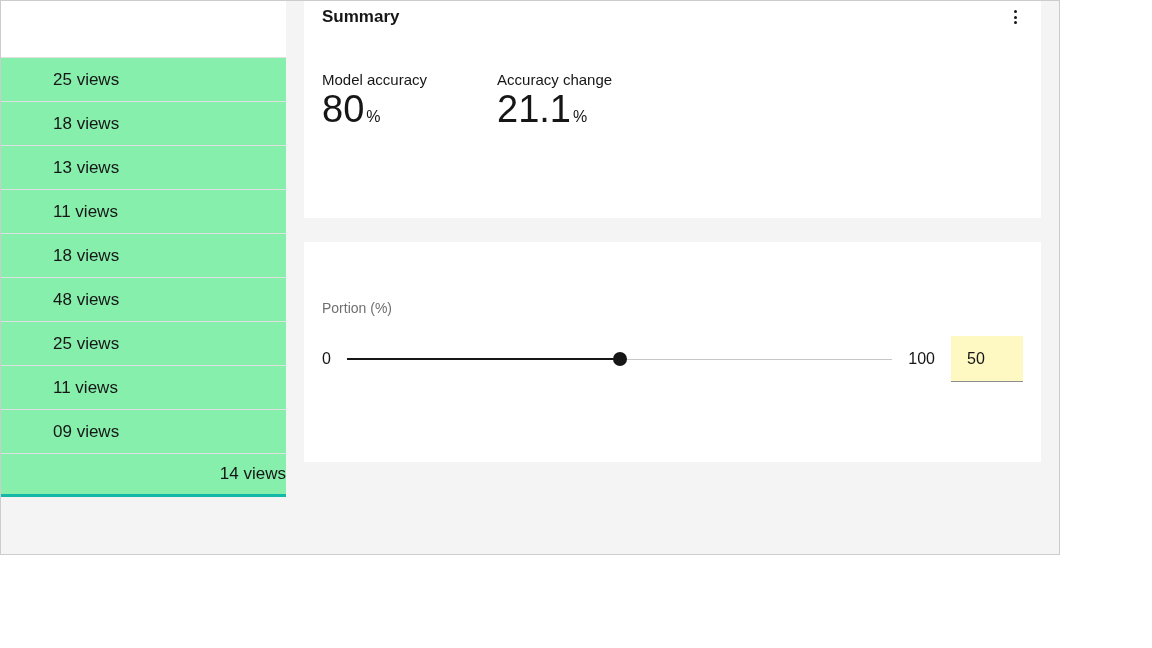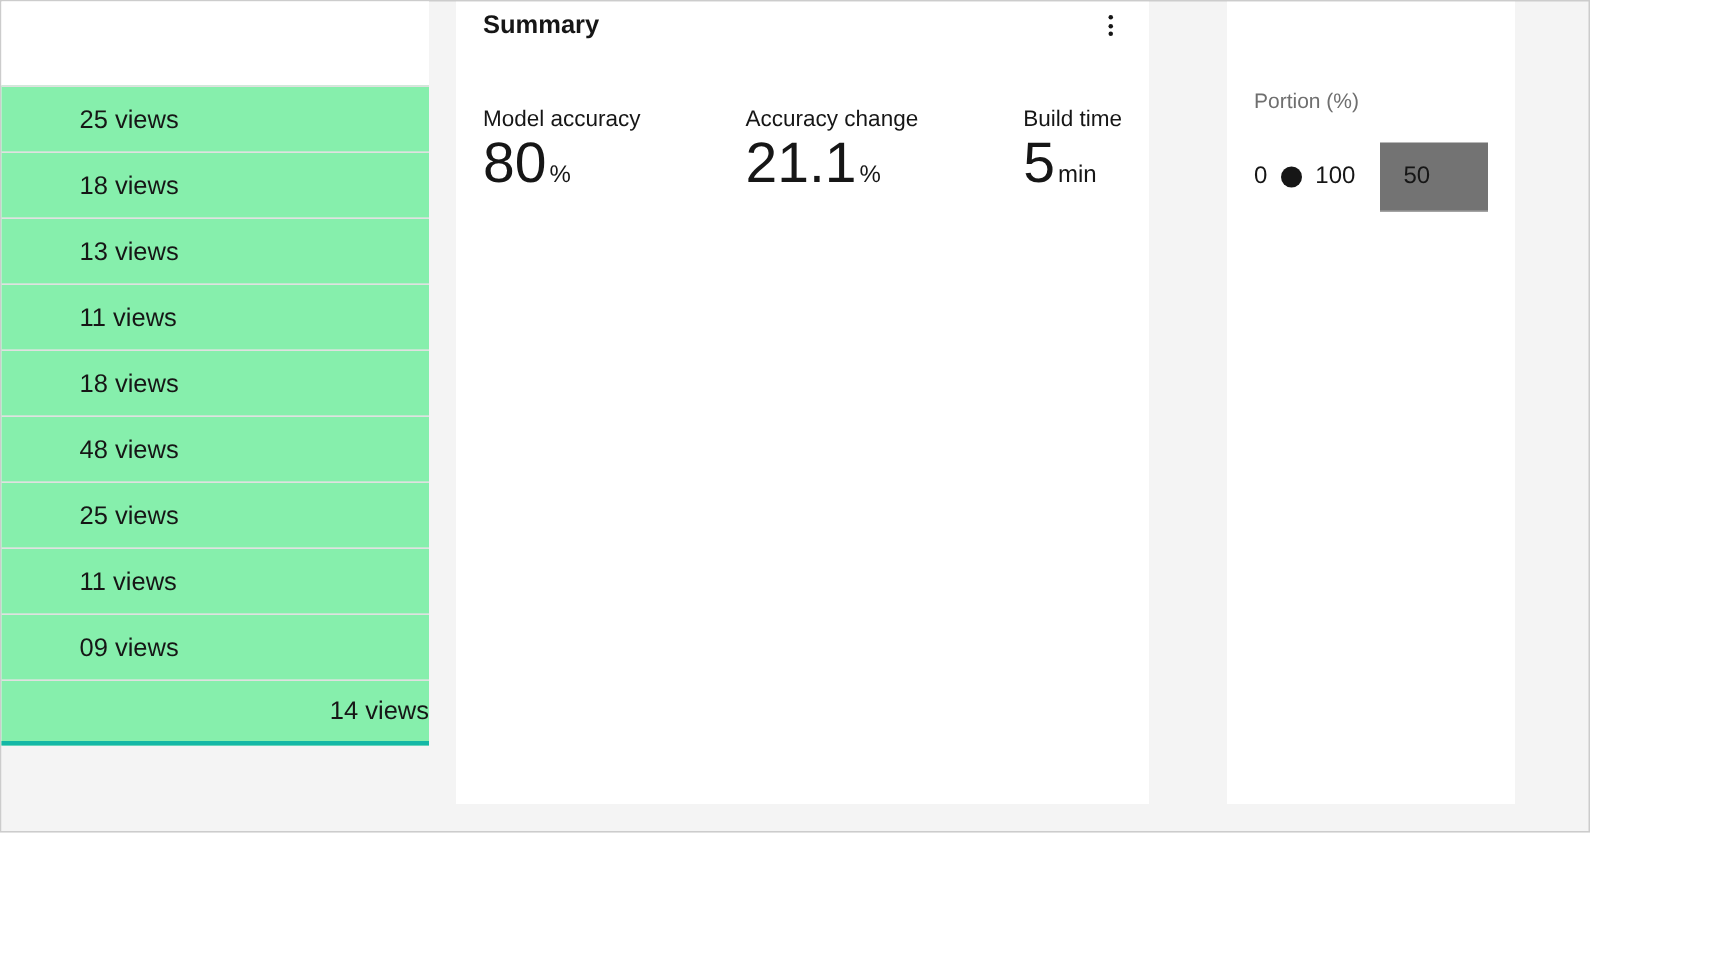--- a/index.html
+++ b/index.html
@@ -39,22 +39,22 @@
     cursor: pointer;
   }
   .sidebar-item:last-child {
     border-bottom: 3px solid #14b8a6;
     justify-content: flex-end;
   }
   .main {
     flex: 1;
     padding: 0 18px 18px 18px;
     display: flex;
-    flex-direction: row;
-    gap: 52px;
+    flex-direction: column;
+    gap: 24px;
     overflow: hidden;
   }
   .card {
     background: #fff;
     padding: 0 18px 18px 18px;
   }
   .card-header {
     display: flex;
     align-items: center;
     justify-content: space-between;
@@ -150,21 +150,21 @@
     width: 14px;
     height: 14px;
     background: #161616;
     border-radius: 50%;
     transform: translateX(-50%);
     cursor: pointer;
   }
   .slider-input {
     width: 72px;
     height: 46px;
-    background: #737373;
+    background: #fef9c3;
     border: none;
     border-bottom: 1px solid #8d8d8d;
     font-size: 16px;
     color: #161616;
     padding: 0 16px;
     outline: none;
   }
   .dataset-card {
     padding-top: 22px;
     padding-bottom: 80px;
@@ -226,27 +226,20 @@
           <div class="stat-value-row">
             <span class="stat-value">80</span>
             <span class="stat-unit">%</span>
           </div>
         </div>
         <div class="stat">
           <div class="stat-label">Accuracy change</div>
           <div class="stat-value-row">
             <span class="stat-value">21.1</span>
             <span class="stat-unit">%</span>
-          </div>
-        </div>
-        <div class="stat">
-          <div class="stat-label">Build time</div>
-          <div class="stat-value-row">
-            <span class="stat-value">5</span>
-            <span class="stat-unit">min</span>
           </div>
         </div>
       </div>
     </div>
 
     <div class="card dataset-card">
       <div class="portion-label">Portion (%)</div>
       <div class="slider-row">
         <span class="slider-min">0</span>
         <div class="slider-track-wrap">

